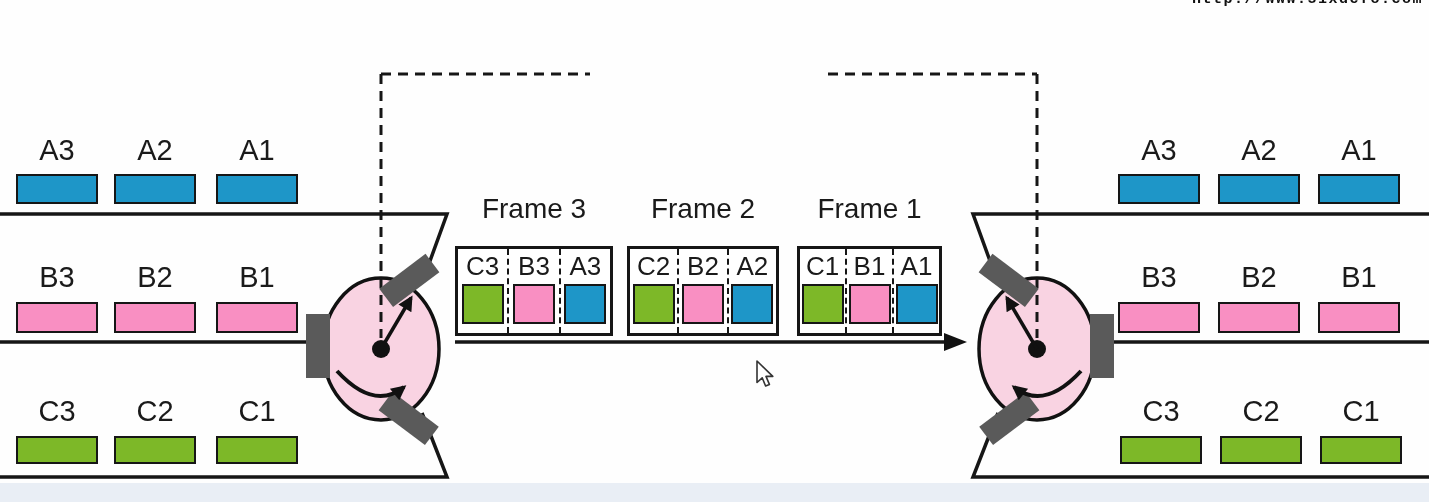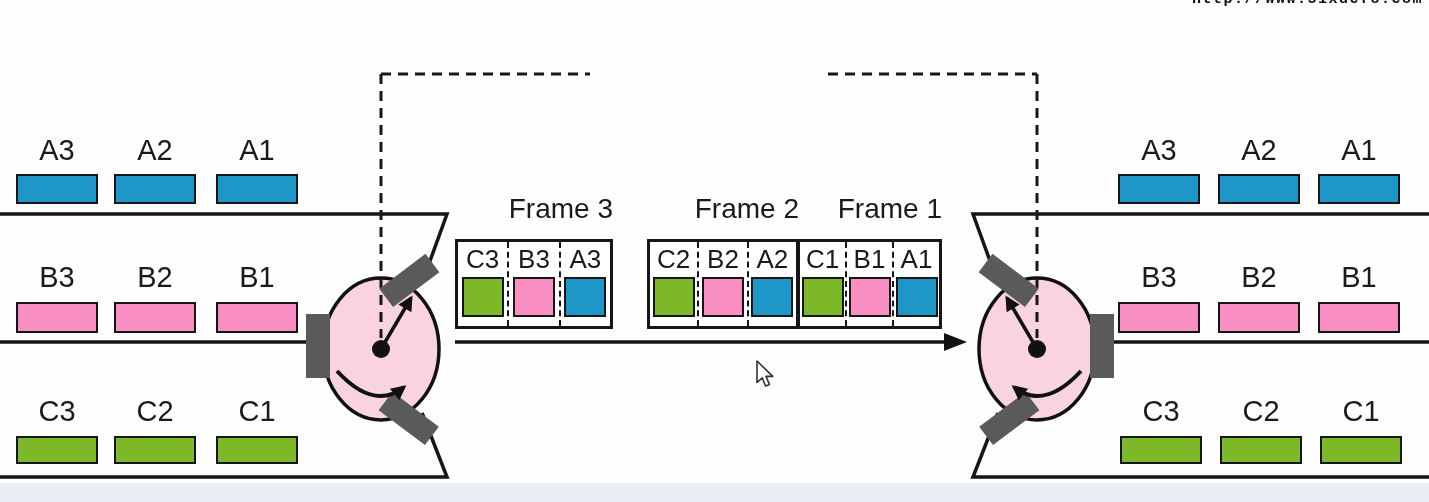--- a/index.html
+++ b/index.html
@@ -22,21 +22,21 @@
   .dbox{border:2px solid #161616;box-sizing:border-box;}
   .rowA{top:134px;} .rowB{top:261px;} .rowC{top:395px;}
   .rowA .dbox{margin-top:8px;height:30px;}
   .rowB .dbox{margin-top:9px;height:31px;}
   .rowC .dbox{margin-top:9px;height:28px;}
   .dbox[data-color="blue"],.slot-square[data-color="blue"]{background:var(--blue,#1e96c8);}
   .dbox[data-color="pink"],.slot-square[data-color="pink"]{background:var(--pink,#f98fc2);}
   .dbox[data-color="green"],.slot-square[data-color="green"]{background:var(--green,#7db828);}
   
   .frame{position:absolute;top:193px;}
-  .frame-title{height:32px;line-height:32px;font-size:28px;text-align:right;margin-bottom:14px;}
+  .frame-title{height:32px;line-height:32px;font-size:28px;text-align:center;margin-bottom:21px;}
   .frame-box{display:flex;height:90px;border:3px solid #161616;background:#fff;box-sizing:border-box;}
   .slot{flex:1;padding-top:2px;border-left:2.5px dashed #161616;min-width:0;}
   .slot:first-child{border-left:none;}
   .slot-label{font-size:26px;height:30px;line-height:30px;text-align:center;}
   .slot-square{width:42px;height:40px;border:2px solid #161616;margin:3px auto 0;box-sizing:border-box;}
   
   .sync-box{
     position:absolute;left:590px;top:20px;width:238px;height:112px;
     background:var(--yellow,#f2e41c);border:2.5px solid #161616;
     box-shadow:7px 7px 0 #3c3c3c;box-sizing:border-box;
@@ -188,21 +188,21 @@
         <div class="slot-label">B3</div>
         <div class="slot-square" data-color="pink"></div>
       </div>
       <div class="slot">
         <div class="slot-label">A3</div>
         <div class="slot-square" data-color="blue"></div>
       </div>
     </div>
   </div>
 
-  <div class="frame" style="left:647px;width:152px">
+  <div class="frame" style="left:627px;width:152px">
     <div class="frame-title">Frame 2</div>
     <div class="frame-box">
       <div class="slot">
         <div class="slot-label">C2</div>
         <div class="slot-square" data-color="green"></div>
       </div>
       <div class="slot">
         <div class="slot-label">B2</div>
         <div class="slot-square" data-color="pink"></div>
       </div>

